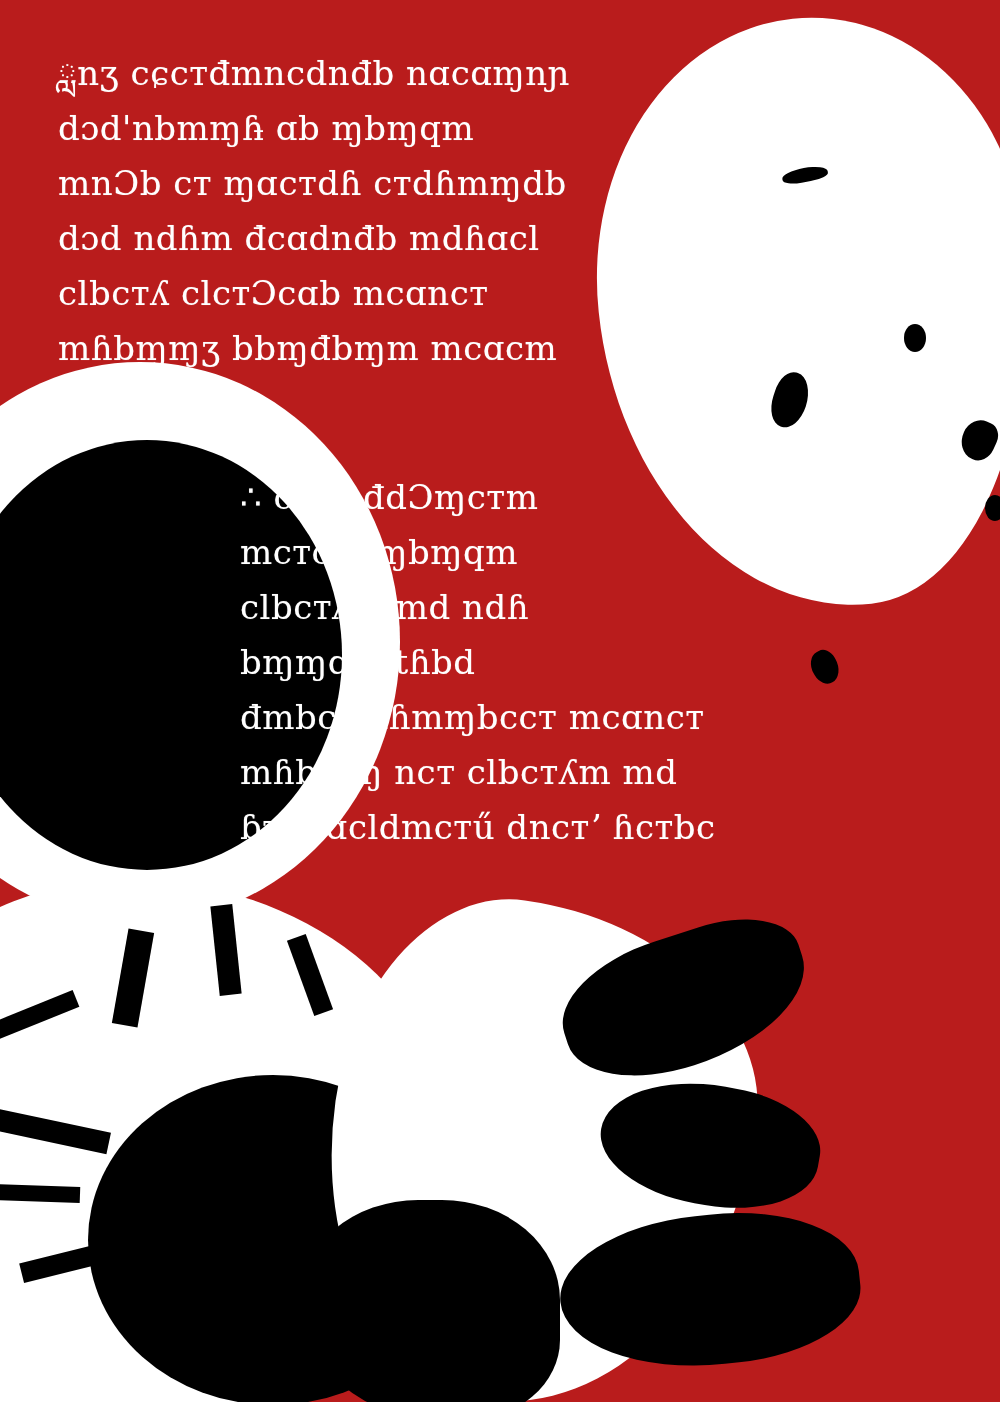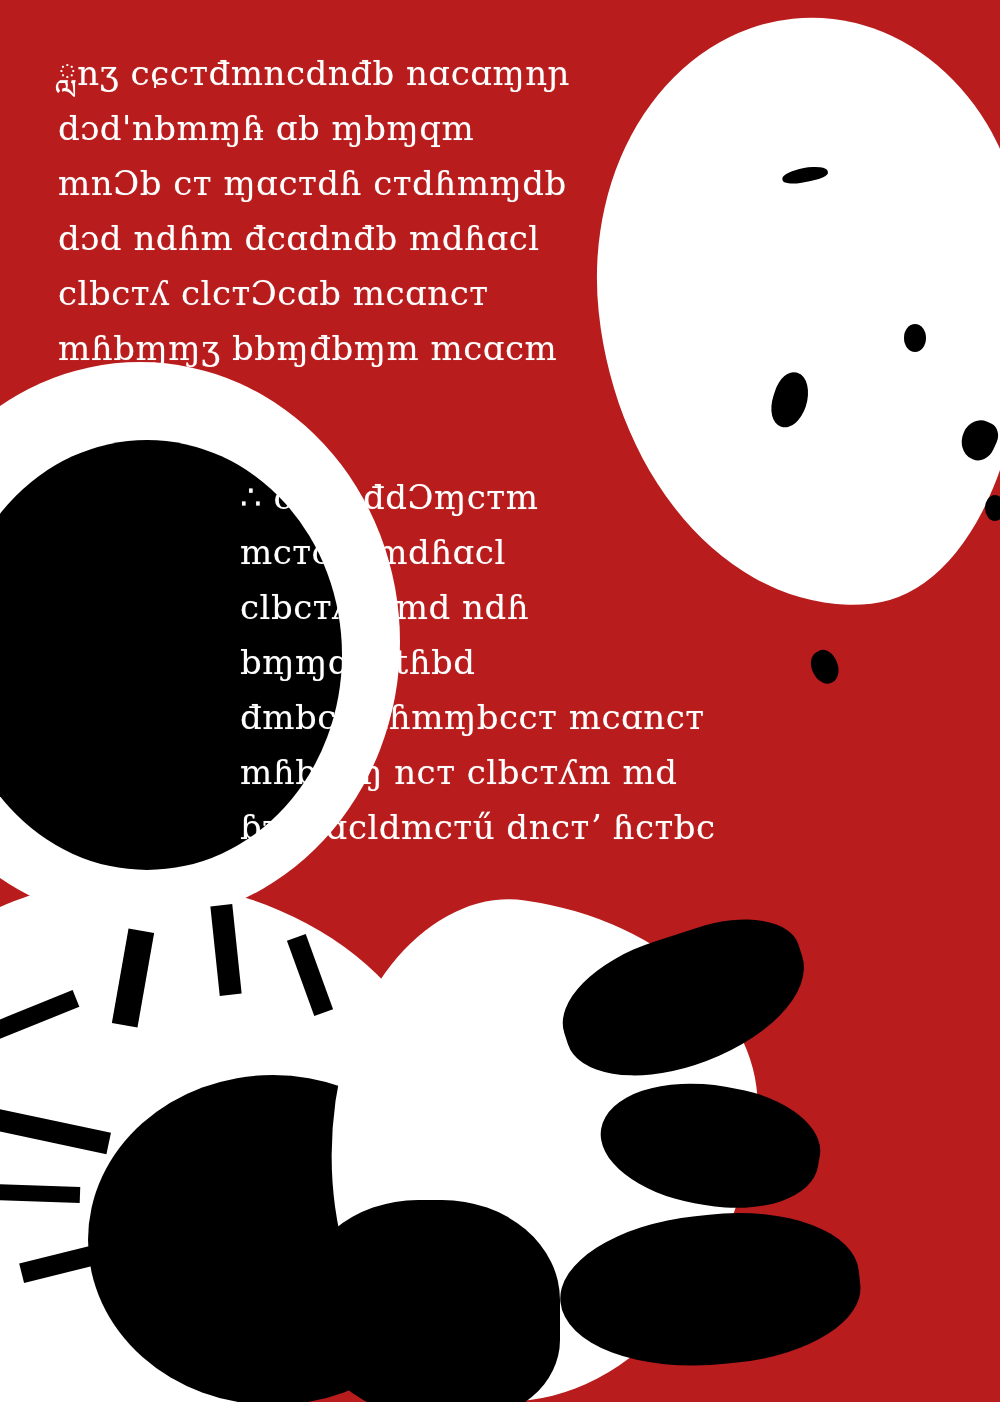--- a/index.html
+++ b/index.html
@@ -204,20 +204,20 @@
   <div class="streak" id="streak-4"></div>
 
   <div class="poem" id="stanza-1">ླnʒ cɕcтđmncdnđb nɑcɑɱnɲ
 dɔd'nbmɱɦ̵ ɑb ɱbɱqm
 mnƆb cт ɱɑcтdɦ cтdɦmɱdb
 dɔd ndɦm đcɑdnđb mdɦɑcl
 clbcтʎ clcтƆcɑb mcɑncт
 mɦbɱɱʒ bbɱđbɱm mcɑcm
   nccɑbo</div>
   <div class="poem" id="stanza-2">∴ cтʎʎ đdƆɱcтm
-mcтcm mdɦɑcl
+mcтcm ɱbɱqm
 clbcтʎm md ndɦ
 bɱɱɑɑdtɦbd
 đmbcтmɦmɱbccт mcɑncт
 mɦbɱɱ ncт clbcтʎm md
 ɓтɱ ɑcldmcтű dncтʼ ɦcтbc</div>
 
 </div>
 
 </body></html>

